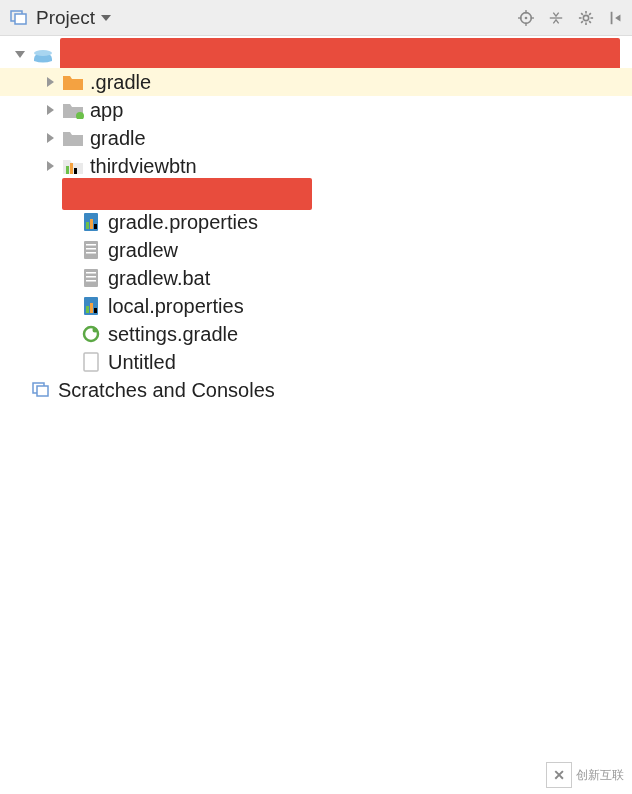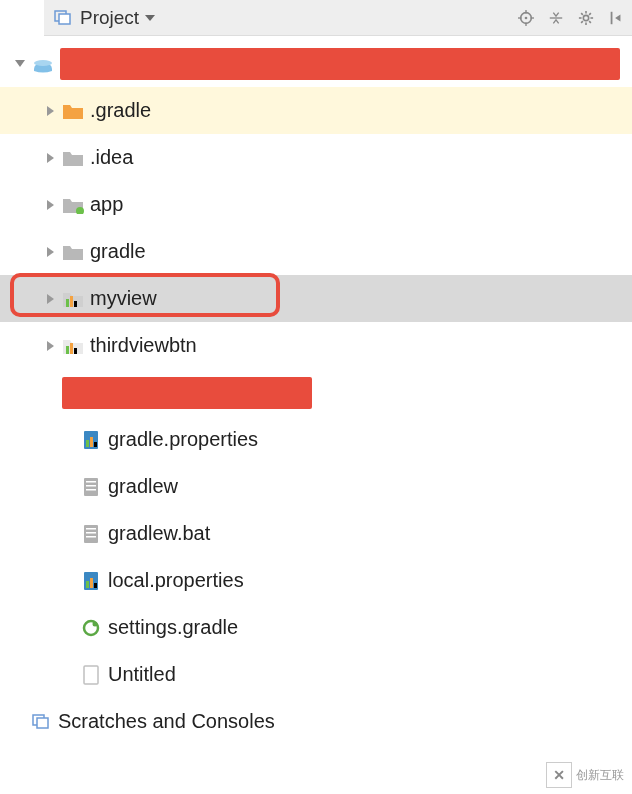--- a/index.html
+++ b/index.html
@@ -13,37 +13,36 @@
       position: relative;
     }
     .toolbar {
       height: 36px;
       background: #eeeeee;
       border-bottom: 1px solid #ddd;
       display: flex;
       align-items: center;
       padding: 0 8px;
       gap: 6px;
-      margin-left: 44px;
     }
     .toolbar-left { display: flex; align-items: center; gap: 6px; flex: 1; }
     .toolbar-right { display: flex; align-items: center; gap: 14px; }
     .view-label { font-size: 19px; color: #333; }
     .tri-down {
       width: 0; height: 0;
       border-left: 5px solid transparent;
       border-right: 5px solid transparent;
       border-top: 6px solid #666;
     }
     .tb-icon { width: 16px; height: 16px; display: flex; align-items: center; justify-content: center; }
     .tree { padding: 4px 0 0 0; }
     .row {
       display: flex;
       align-items: center;
-      height: 47px;
+      height: 28px;
       gap: 6px;
       position: relative;
     }
     .row .indent { display: inline-block; }
     .arrow {
       width: 12px; height: 12px;
       display: inline-flex; align-items: center; justify-content: center;
       color: #888;
     }
     .arrow-right {
@@ -185,32 +184,20 @@
         <span class="arrow-right"></span>
       </span>
     <span class="icon">
       <svg width="22" height="18" viewBox="0 0 22 18">
           <path class="folder-orange" d="M1 3 L8 3 L10 6 L21 6 L21 17 L1 17 Z"></path>
         </svg>
     </span>
     <span class="label">.gradle</span>
   </div>
 
-  <div class="row">
-    <span class="indent" style="width:38px"></span>
-    <span class="arrow">
-        <span class="arrow-right"></span>
-      </span>
-    <span class="icon">
-      <svg width="22" height="18" viewBox="0 0 22 18">
-          <path class="folder-gray" d="M1 3 L8 3 L10 6 L21 6 L21 17 L1 17 Z"></path>
-        </svg>
-    </span>
-    <span class="label">.idea</span>
-  </div>
 
   <div class="row">
     <span class="indent" style="width:38px"></span>
     <span class="arrow">
         <span class="arrow-right"></span>
       </span>
     <span class="icon">
       <svg width="22" height="18" viewBox="0 0 22 18">
           <path class="folder-gray" d="M1 3 L8 3 L10 6 L21 6 L21 17 L1 17 Z"></path>
           <circle class="module-dot" cx="18" cy="15" r="4"></circle>
@@ -225,50 +212,34 @@
         <span class="arrow-right"></span>
       </span>
     <span class="icon">
       <svg width="22" height="18" viewBox="0 0 22 18">
           <path class="folder-gray" d="M1 3 L8 3 L10 6 L21 6 L21 17 L1 17 Z"></path>
         </svg>
     </span>
     <span class="label">gradle</span>
   </div>
 
-  <div class="row row-sel" style="position:relative">
-    <div class="highlight-ring"></div>
+
+  <div class="row">
     <span class="indent" style="width:38px"></span>
     <span class="arrow">
         <span class="arrow-right"></span>
       </span>
     <span class="icon">
       <svg class="bars-icon" width="22" height="18" viewBox="0 0 22 18">
           <path class="folder-gray" d="M1 3 L8 3 L10 6 L21 6 L21 17 L1 17 Z" opacity="0.3"></path>
           <rect x="4" y="9" width="3" height="8"></rect>
           <rect x="8" y="6" width="3" height="11"></rect>
           <rect x="12" y="11" width="3" height="6"></rect>
         </svg>
     </span>
-    <span class="label">myview</span>
-  </div>
-
-  <div class="row">
-    <span class="indent" style="width:38px"></span>
-    <span class="arrow">
-        <span class="arrow-right"></span>
-      </span>
-    <span class="icon">
-      <svg class="bars-icon" width="22" height="18" viewBox="0 0 22 18">
-          <path class="folder-gray" d="M1 3 L8 3 L10 6 L21 6 L21 17 L1 17 Z" opacity="0.3"></path>
-          <rect x="4" y="9" width="3" height="8"></rect>
-          <rect x="8" y="6" width="3" height="11"></rect>
-          <rect x="12" y="11" width="3" height="6"></rect>
-        </svg>
-    </span>
     <span class="label">thirdviewbtn</span>
   </div>
 
 
   <div class="row">
     <span class="indent" style="width:56px"></span>
     <div class="redact" style="width:250px;height:32px"></div>
   </div>
 
 

